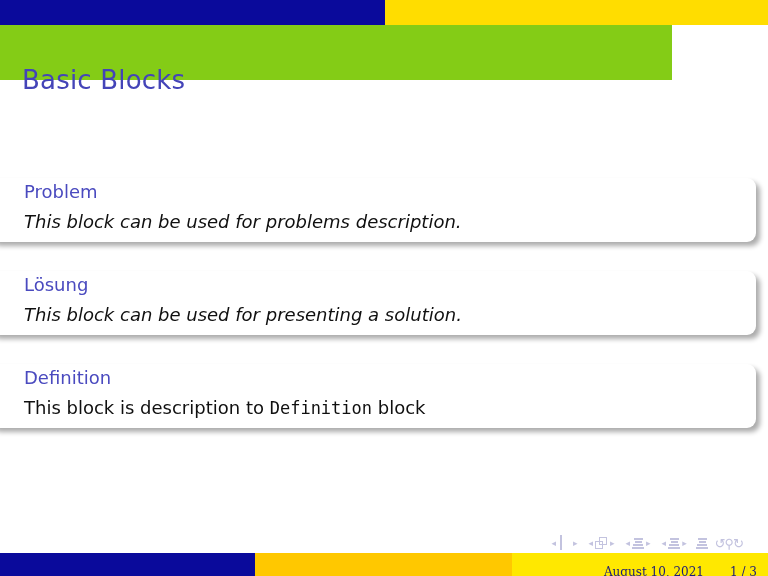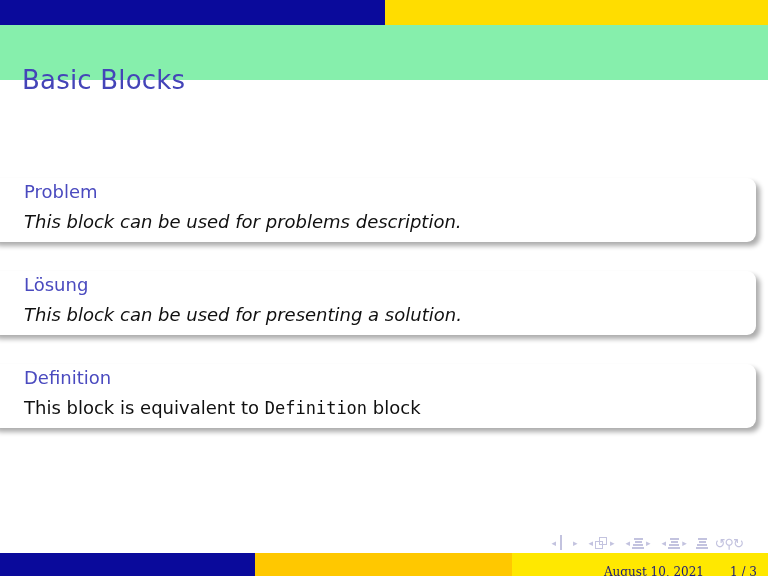--- a/index.html
+++ b/index.html
@@ -26,23 +26,23 @@
   #headline-bar-left {
     position: absolute;
     top: 0; left: 0;
     width: 385px;
     height: 25px;
     background: #0A0A9B;
   }
   #title-bar {
     position: absolute;
     top: 25px; left: 0;
-    width: 768px;
+    width: 672px;
     height: 55px;
-    background: #86efac;
+    background: #84cc16;
   }
   #slide-title {
     position: absolute;
     left: 22px;
     top: 40px;
     font-size: 26px;
     letter-spacing: 0.2px;
     color: #4444B8;
     font-family: "DejaVu Sans", sans-serif;
     white-space: nowrap;
@@ -193,21 +193,21 @@
   <div class="block-body italic">This block can be used for problems description.</div>
 </div>
 
 <div class="block" id="block-loesung">
   <div class="block-title">Lösung</div>
   <div class="block-body italic">This block can be used for presenting a solution.</div>
 </div>
 
 <div class="block" id="block-definition">
   <div class="block-title">Definition</div>
-  <div class="block-body"><span>This block is equivalent to </span><span class="mono">Definition</span><span> block</span></div>
+  <div class="block-body"><span>This block is description to </span><span class="mono">Definition</span><span> block</span></div>
 </div>
 
 <div id="nav-symbols">
 
   <span class="nav-group">
     <span class="nav-arrow">◂</span>
     <span class="nav-glyph"><span class="gly-frame"></span></span>
     <span class="nav-arrow">▸</span>
   </span>
 

